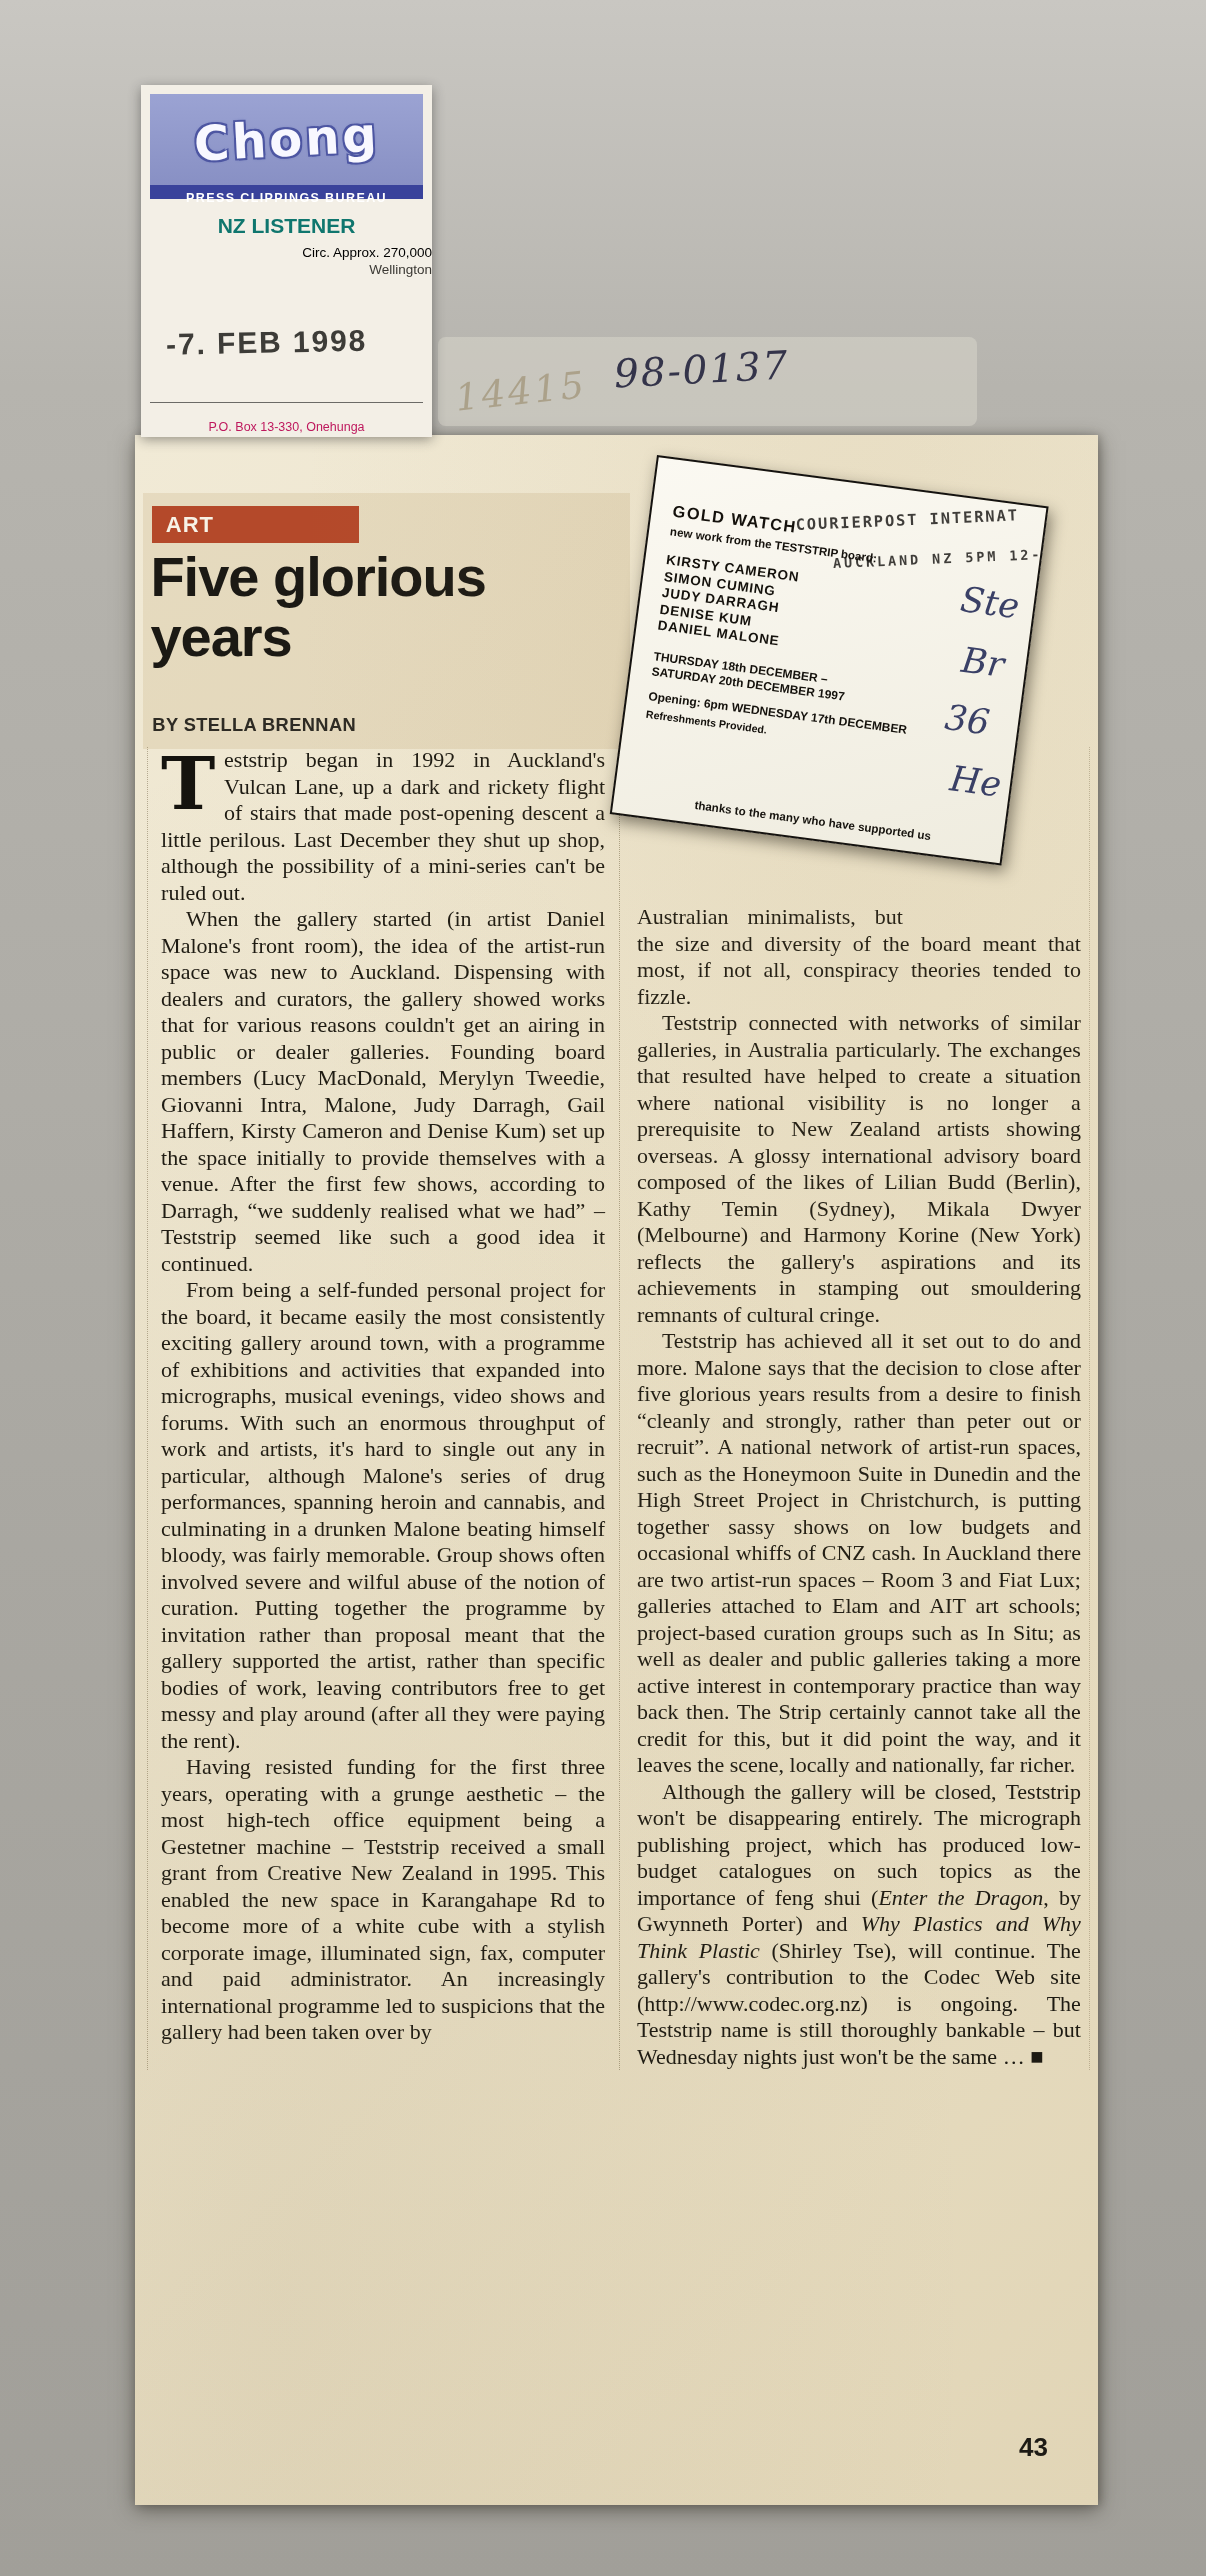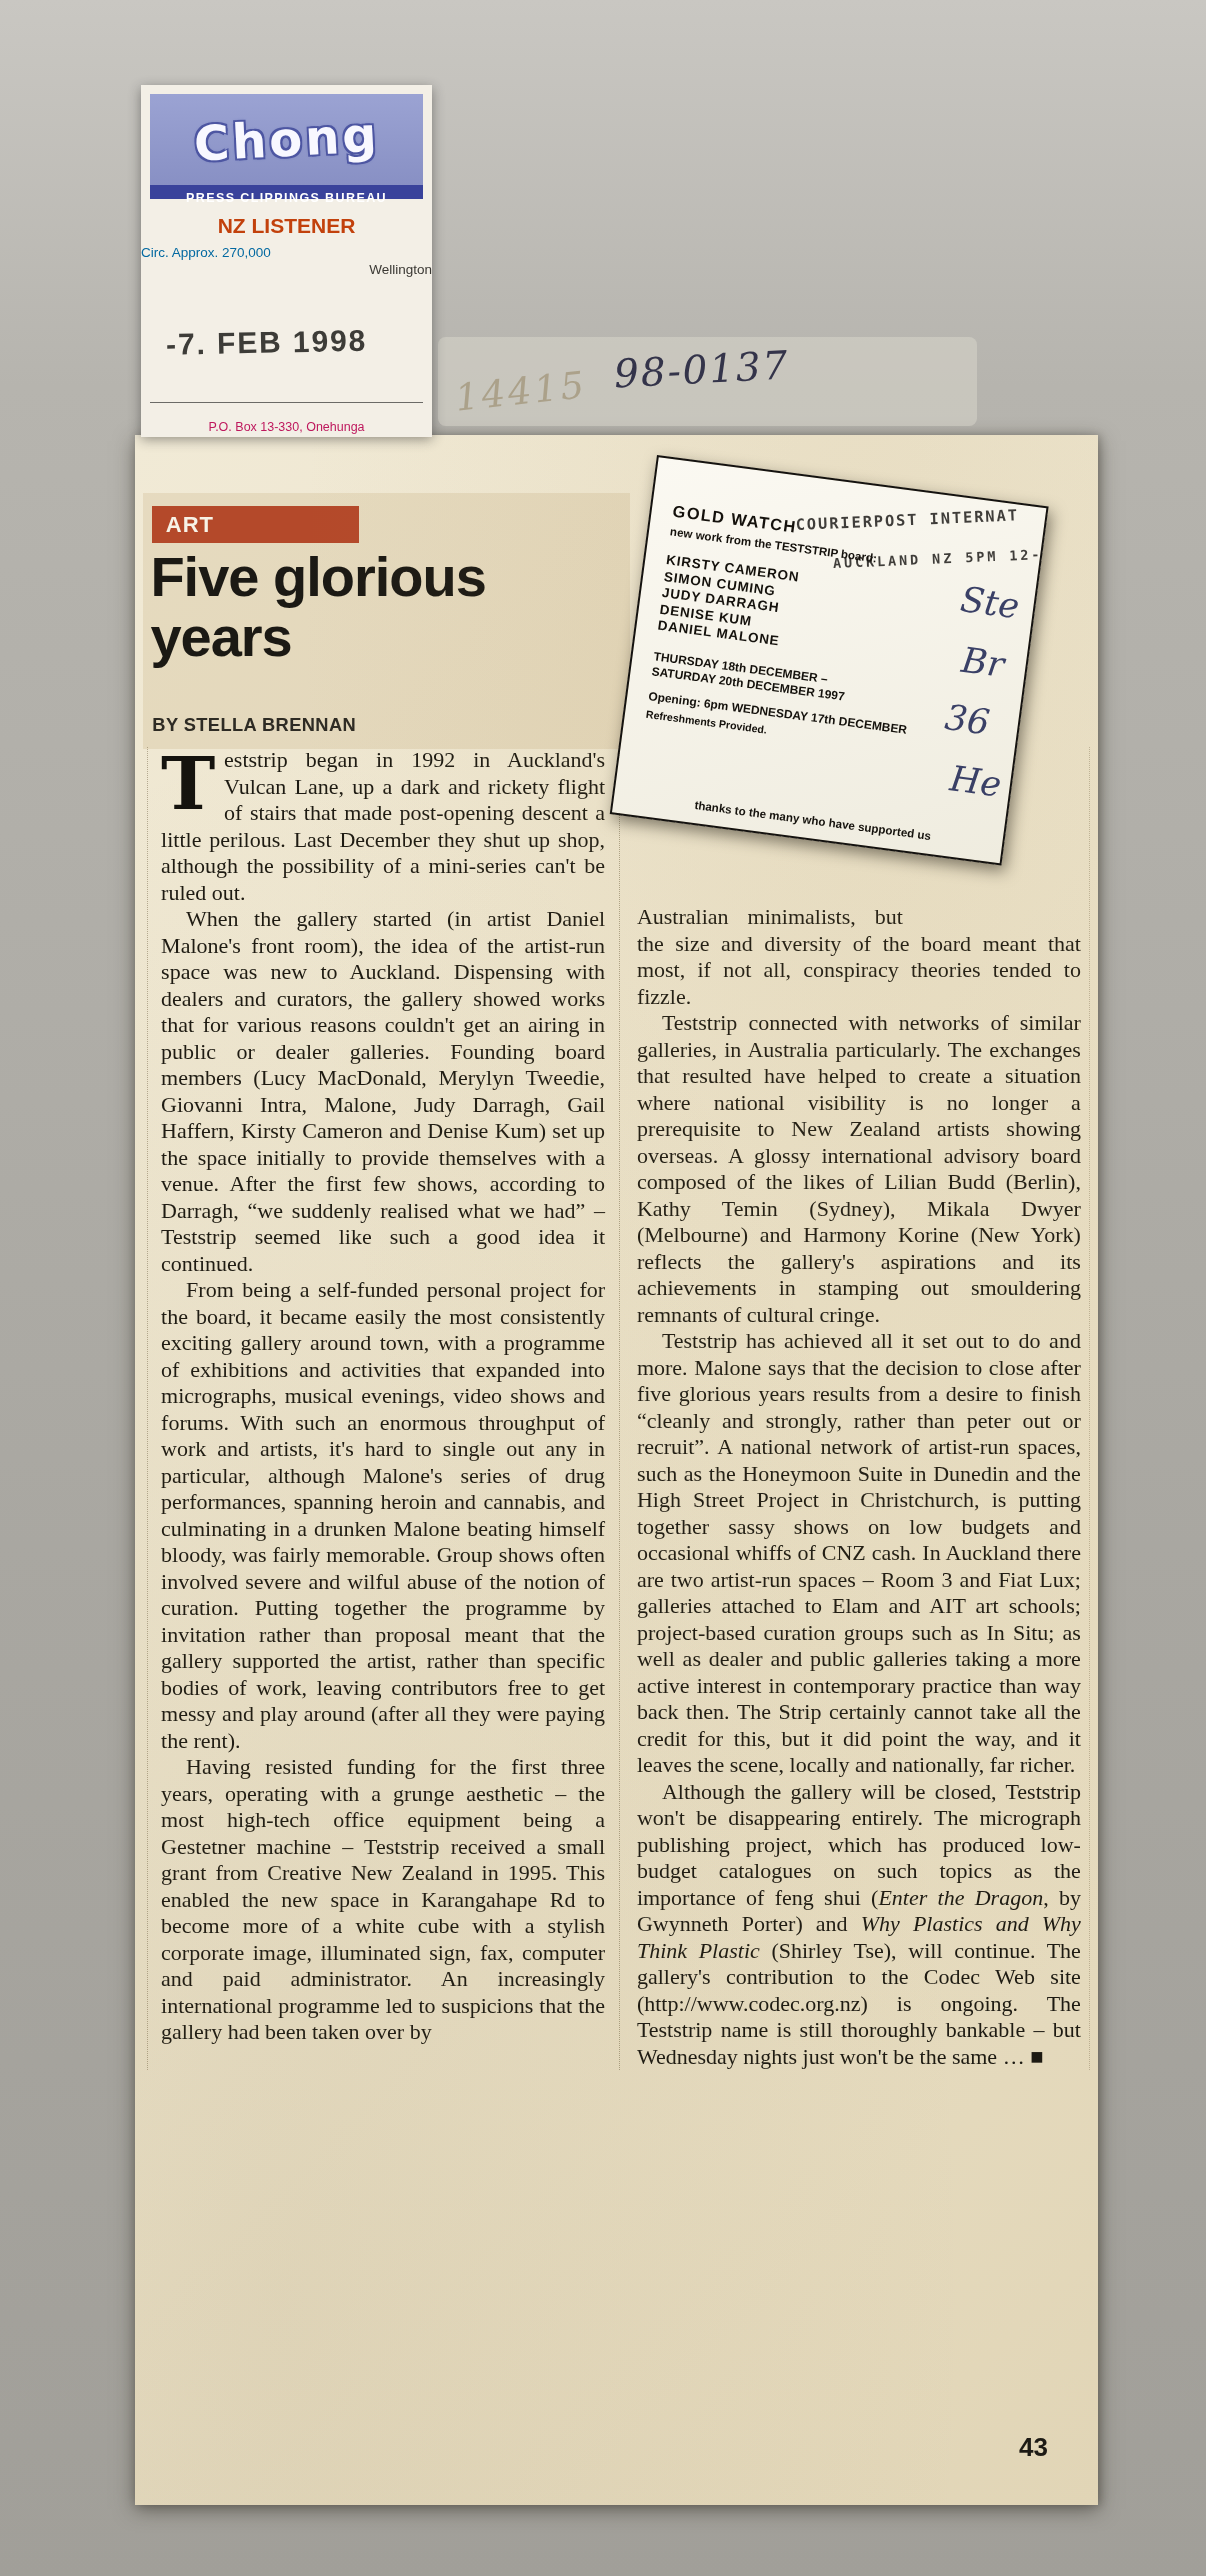--- a/index.html
+++ b/index.html
@@ -38,22 +38,22 @@
 
   
   .slip{position:absolute;left:141px;top:85px;width:291px;height:352px;background:#f3efe6;
         box-shadow:0 2.9px 11.6px rgba(30,30,30,.45);z-index:4;}
   .slip-band{margin:8.7px 8.7px 0 8.7px;height:91px;background:linear-gradient(#9ba3d3,#8890c4);
         display:flex;align-items:center;justify-content:center;}
   .chong{font:bold 48px "DejaVu Sans",sans-serif;color:#f8f8ff;letter-spacing:2.9px;transform:rotate(-3deg);
         text-shadow:1.9px 1.9px 0 #4d56a2,-1.9px -1.9px 0 #4d56a2,1.9px -1.9px 0 #4d56a2,-1.9px 1.9px 0 #4d56a2,0 0 3.9px #4d56a2;}
   .slip-strip{margin:0 8.7px;height:14px;background:#39429b;color:#fff;
         font:bold 12.5px/26px "Liberation Sans",sans-serif;text-align:center;letter-spacing:1.4px;}
-  .pub{margin-top:15.4px;text-align:center;font:bold 21px "Liberation Sans",sans-serif;color:#c2410c;}
-  .circ{margin-top:6.7px;text-align:left;font:13.5px "Liberation Sans",sans-serif;color:#0369a1;}
+  .pub{margin-top:15.4px;text-align:center;font:bold 21px "Liberation Sans",sans-serif;color:#0f766e;}
+  .circ{margin-top:6.7px;text-align:right;font:13.5px "Liberation Sans",sans-serif;color:#000000;}
   .city{margin-top:1.9px;text-align:right;font:13.5px "Liberation Sans",sans-serif;color:#3a3833;}
   .datestamp{margin:48px 0 0 25px;font:bold 30px "Liberation Sans",sans-serif;color:#3d3c38;
         letter-spacing:1.9px;transform:rotate(-1.2deg);}
   .pobox{position:absolute;left:8.7px;right:8.7px;bottom:2.9px;border-top:1.9px solid #6b6a66;padding-top:17px;
         text-align:center;font:12.5px "Liberation Sans",sans-serif;color:#be185d;}
 
   
   .hw{position:absolute;font-family:"DejaVu Serif",serif;font-style:italic;z-index:3;}
   .hw-patch{position:absolute;left:438px;top:337px;width:539px;height:89px;
         background:rgba(228,224,212,.4);border-radius:7.7px;}

